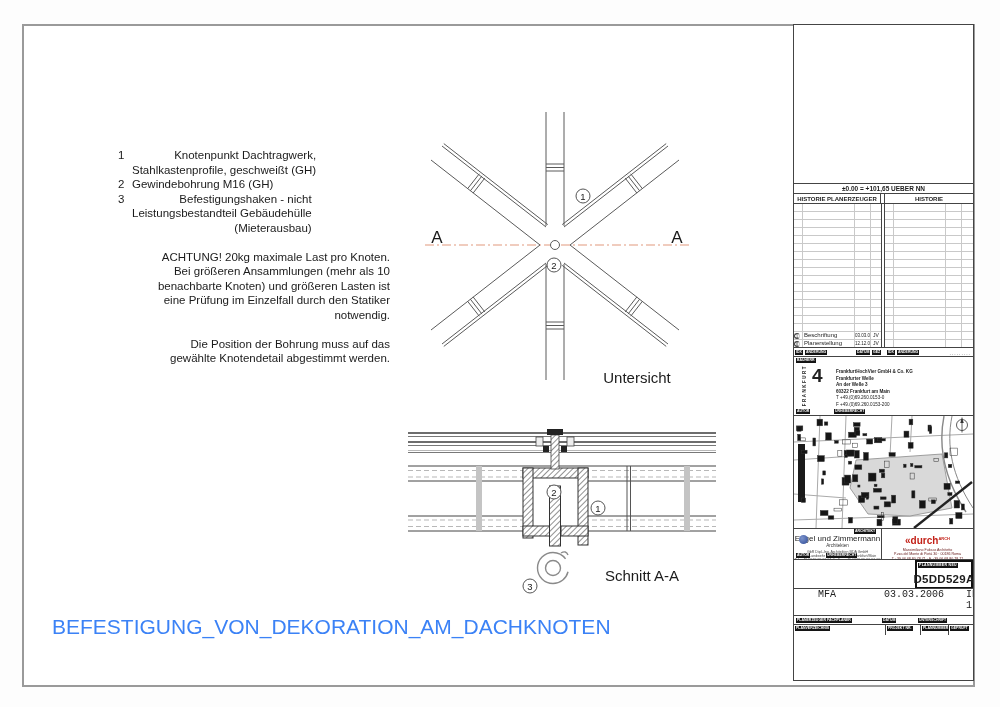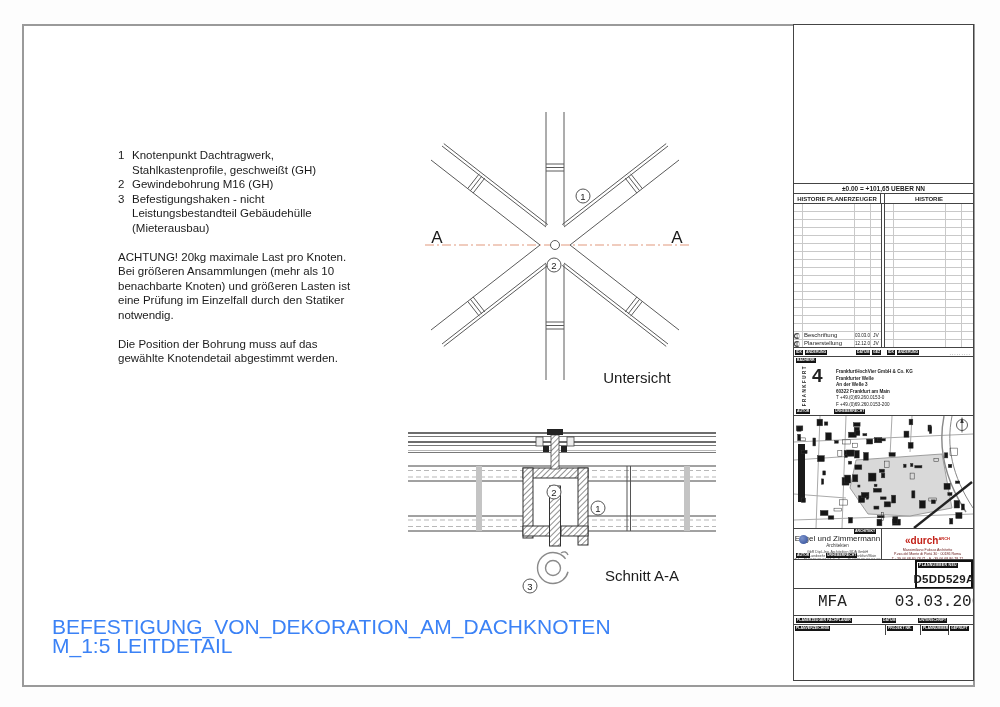--- a/index.html
+++ b/index.html
@@ -4,21 +4,21 @@
 <style>
   html,body{margin:0;padding:0;background:#fdfdfd;}
   body{font-family:"Liberation Sans",sans-serif;color:#1c1c1c;}
   .page{position:relative;width:1000px;height:707px;background:#fdfdfd;overflow:hidden;}
   .sheet{position:absolute;left:22px;top:24px;width:953px;height:663px;background:#fff;border:2px solid #9a9a9a;box-sizing:border-box;}
 
   
   .notes{position:absolute;left:118px;top:148px;width:272px;font-size:11.5px;line-height:14.6px;color:#1b1b1b;}
   .note-item{display:flex;}
   .nnum{width:14px;flex:none;}
-  .ntext,.npara{white-space:pre-line;}
+  .ntext,.npara{white-space:pre-line;text-align:right;}
   .npara{margin-top:14px;}
 
   
   .main-title{position:absolute;left:52px;top:617px;font-size:21px;line-height:19px;color:#3b82f6;}
 
   
   svg text{font-family:"Liberation Sans",sans-serif;fill:#1b1b1b;}
   .dr{position:absolute;}
 
   
@@ -74,21 +74,21 @@
   .rowA > div:last-child{border-right:0;}
   .cA1{width:45px;font-size:8.5px;}
   .cA2{width:43px;font-size:6.8px;font-weight:bold;letter-spacing:-0.2px;}
   .cA3{width:42px;font-size:8px;}
   .cA4{flex:1;font-size:8px;}
   .rowBC{height:29px;position:relative;}
   .bc-left{position:absolute;left:0;top:0;width:122px;height:29px;border-right:1px solid #444;box-sizing:border-box;}
   .bc-name{position:relative;height:15px;border-bottom:1px solid #444;box-sizing:border-box;display:flex;align-items:center;justify-content:center;font-size:6px;letter-spacing:-0.1px;}
   .bc-date{position:relative;height:14px;display:flex;align-items:center;padding-left:10px;font-size:8.5px;}
   .planbox{position:absolute;right:0;top:0;width:58px;height:29px;border:2px solid #111;box-sizing:border-box;display:flex;align-items:flex-end;justify-content:center;font-size:11.5px;font-weight:bold;letter-spacing:0.3px;padding-bottom:2px;}
-  .rowD{height:27px;display:flex;align-items:center;font-family:"Liberation Mono",monospace;font-size:16px;color:#222;position:relative;}
+  .rowD{height:27px;display:flex;align-items:flex-start;font-family:"Liberation Mono",monospace;font-size:10px;color:#222;position:relative;}
   .rowD .a{margin-left:24px;} .rowD .b{margin-left:48px;} .rowD .c{margin-left:22px;}
   .rowE{height:9px;position:relative;}
   .rowF{height:10px;display:flex;border-bottom:0!important;}
   .rowF > div{position:relative;box-sizing:border-box;border-right:1px solid #444;}
   .rowF > div:last-child{border-right:0;}
   .cF1{width:92px;} .cF2{width:35px;} .cF3{width:28px;} .cF4{flex:1;}
   .emptybox{height:159px;}
 </style>
 </head>
 <body>
@@ -116,21 +116,20 @@
 Bei größeren Ansammlungen (mehr als 10
 benachbarte Knoten) und größeren Lasten ist
 eine Prüfung im Einzelfall durch den Statiker
 notwendig.</div>
     <div class="npara">Die Position der Bohrung muss auf das
 gewählte Knotendetail abgestimmt werden.</div>
   </div>
 
   <div class="main-title">
     <div>BEFESTIGUNG_VON_DEKORATION_AM_DACHKNOTEN</div>
-    <div>M_1:5 LEITDETAIL</div>
   </div>
 
   <svg class="dr" style="left:408px;top:95px;" width="300" height="300" viewBox="408 95 300 300">
     <g stroke="#5a5a5a" stroke-width="1" fill="none">
 
       <line x1="425" y1="245" x2="692" y2="245" stroke="#e2997f" stroke-width="1.2" stroke-dasharray="9 3 2 3"></line>
 
       <path d="M546,226 V112 M564,226 V112"></path>
       <path d="M546,164 H564 M546,167.5 H564 M546,171 H564"></path>
 

